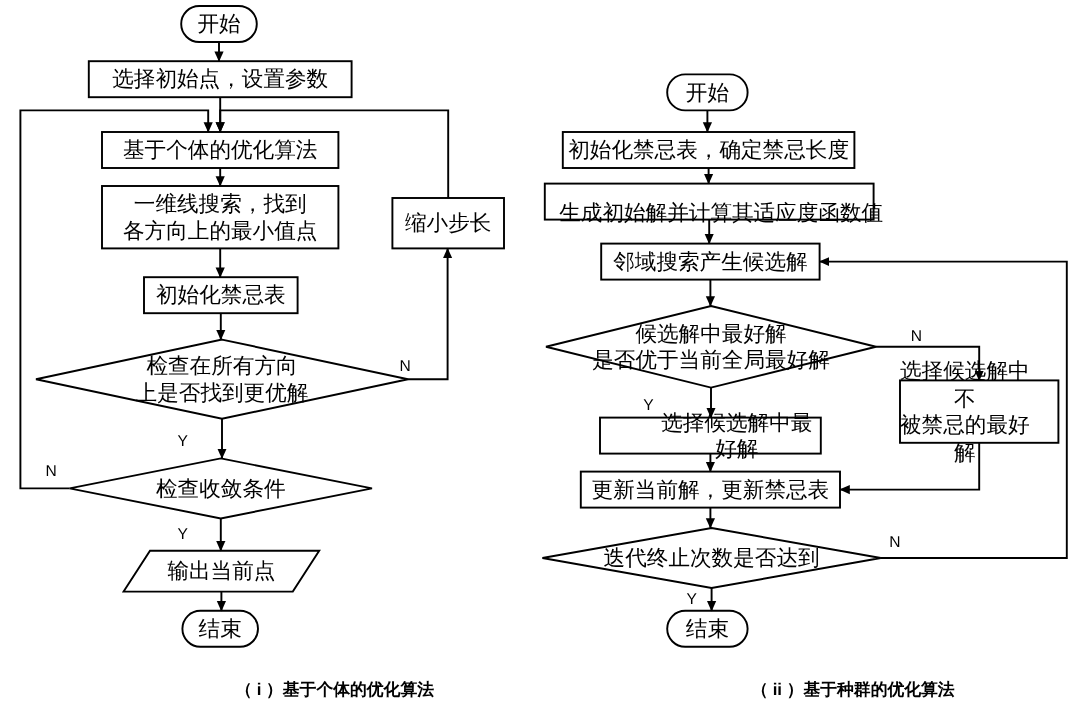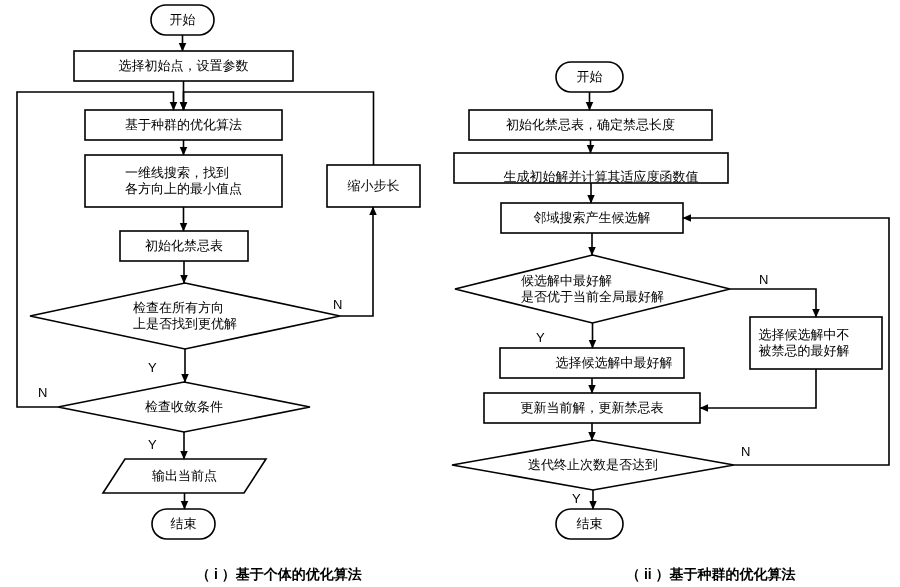--- a/index.html
+++ b/index.html
@@ -33,21 +33,22 @@
     font-size: 13px;
     color: #000;
     background: transparent;
     white-space: nowrap;
   }
   .dia-text {
     position: absolute;
     display: flex;
     align-items: center;
     justify-content: center;
-    font-size: 13px;
+    text-align: center;
+    font-size: 18px;
     line-height: 1.25;
     white-space: pre-line;
     box-sizing: border-box;
   }
   svg { overflow: visible; }
 </style>
 </head>
 <body>
 
 <div id="canvas">
@@ -100,21 +101,21 @@
         <path d="M592 423 L592 440" marker-end="url(#arrow)"></path>
         <path d="M593 490 L593 509" marker-end="url(#arrow)"></path>
         <path d="M730 289 L816 289 L816 317" marker-end="url(#arrow)"></path>
         <path d="M816 369 L816 408 L700 408" marker-end="url(#arrow)"></path>
         <path d="M734 465 L889 465 L889 218 L683 218" marker-end="url(#arrow)"></path>
       </g>
   </svg>
   <div id="labels-layer">
       <div class="dia-text" style="left: 151px; top: 5px; width: 63px; height: 30px;">开始</div>
       <div class="dia-text" style="left: 74px; top: 51px; width: 219px; height: 30px;">选择初始点，设置参数</div>
-      <div class="dia-text" style="left: 85px; top: 110px; width: 197px; height: 30px;">基于种群的优化算法</div>
+      <div class="dia-text" style="left: 85px; top: 110px; width: 197px; height: 30px;">基于个体的优化算法</div>
       <div class="dia-text" style="left: 85px; top: 155px; width: 197px; height: 52px;">一维线搜索，找到
 各方向上的最小值点</div>
       <div class="dia-text" style="left: 120px; top: 231px; width: 128px; height: 30px;">初始化禁忌表</div>
       <div class="dia-text" style="left: 30px; top: 283px; width: 310px; height: 66px;">检查在所有方向
 上是否找到更优解</div>
       <div class="dia-text" style="left: 327px; top: 165px; width: 93px; height: 42px;">缩小步长</div>
       <div class="dia-text" style="left: 58px; top: 382px; width: 252px; height: 50px;">检查收敛条件</div>
       <div class="dia-text" style="left: 103px; top: 459px; width: 163px; height: 34px;">输出当前点</div>
       <div class="dia-text" style="left: 152px; top: 509px; width: 63px; height: 30px;">结束</div>
       <div class="dia-text" style="left: 556px; top: 62px; width: 67px; height: 30px;">开始</div>

